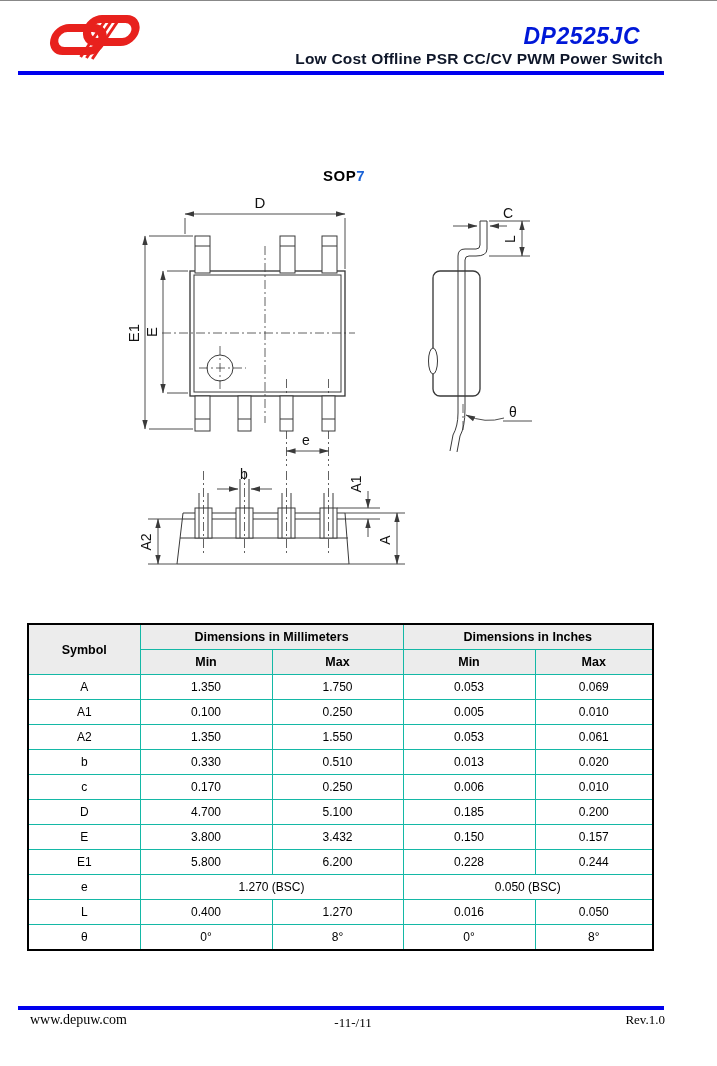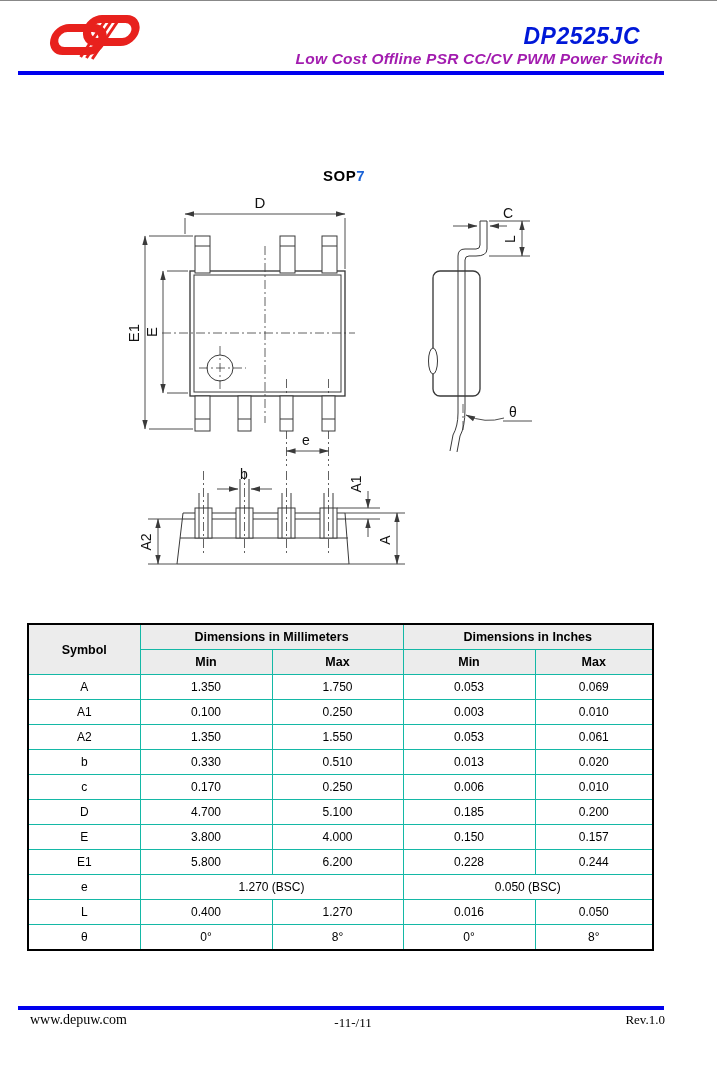--- a/index.html
+++ b/index.html
@@ -11,21 +11,21 @@
   .abs { position:absolute; }
 
   
   .part-number {
     top:22px; right:77px;
     font-style:italic; font-weight:bold; font-size:23px; letter-spacing:0.5px;
     color:#0018D8;
   }
   .subtitle {
     top:49px; right:54px;
-    font-weight:bold; font-size:15.5px; color:#a21caf; letter-spacing:0.2px;font-style:italic;
+    font-weight:bold; font-size:15.5px; color:#0f172a; letter-spacing:0.2px;
   }
   .header-rule { left:18px; top:70px; width:646px; height:4px; background:#0000EE; }
 
   .section-title { left:18px; top:128px; font-weight:bold; font-size:17px; }
 
   .package-label { left:323px; top:166px; font-weight:bold; font-size:15px; letter-spacing:0.5px; }
   .package-label .pkg-num { color:#1B63D6; }
 
   
   .drawing { left:60px; top:160px; }
@@ -236,21 +236,21 @@
         <td>A</td>
         <td>1.350</td>
         <td>1.750</td>
         <td>0.053</td>
         <td>0.069</td>
       </tr>
       <tr>
         <td>A1</td>
         <td>0.100</td>
         <td>0.250</td>
-        <td>0.003</td>
+        <td>0.005</td>
         <td>0.010</td>
       </tr>
       <tr>
         <td>A2</td>
         <td>1.350</td>
         <td>1.550</td>
         <td>0.053</td>
         <td>0.061</td>
       </tr>
       <tr>
@@ -270,21 +270,21 @@
       <tr>
         <td>D</td>
         <td>4.700</td>
         <td>5.100</td>
         <td>0.185</td>
         <td>0.200</td>
       </tr>
       <tr>
         <td>E</td>
         <td>3.800</td>
-        <td>4.000</td>
+        <td>3.432</td>
         <td>0.150</td>
         <td>0.157</td>
       </tr>
       <tr>
         <td>E1</td>
         <td>5.800</td>
         <td>6.200</td>
         <td>0.228</td>
         <td>0.244</td>
       </tr>

